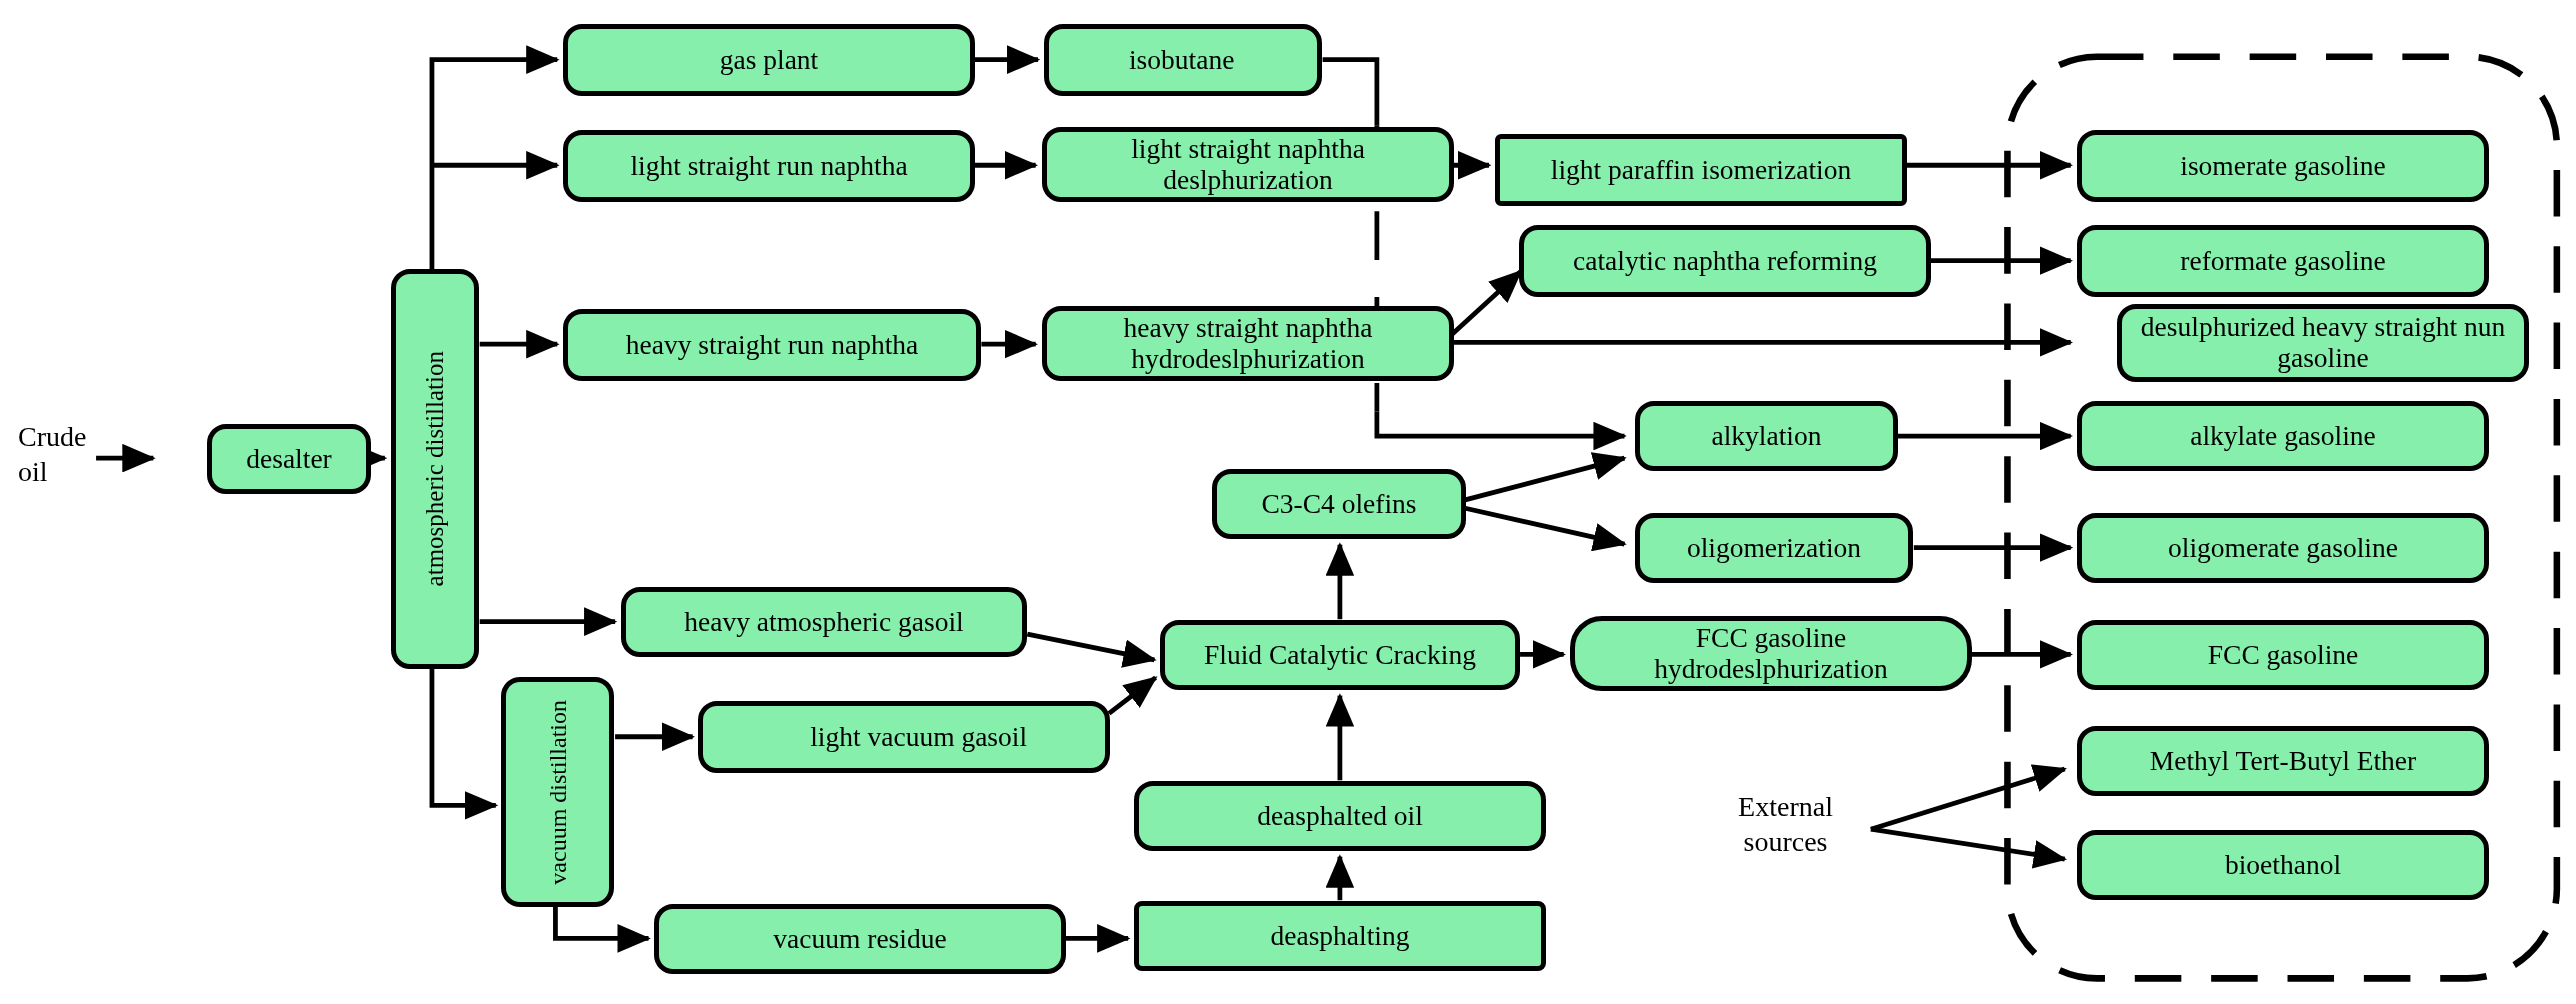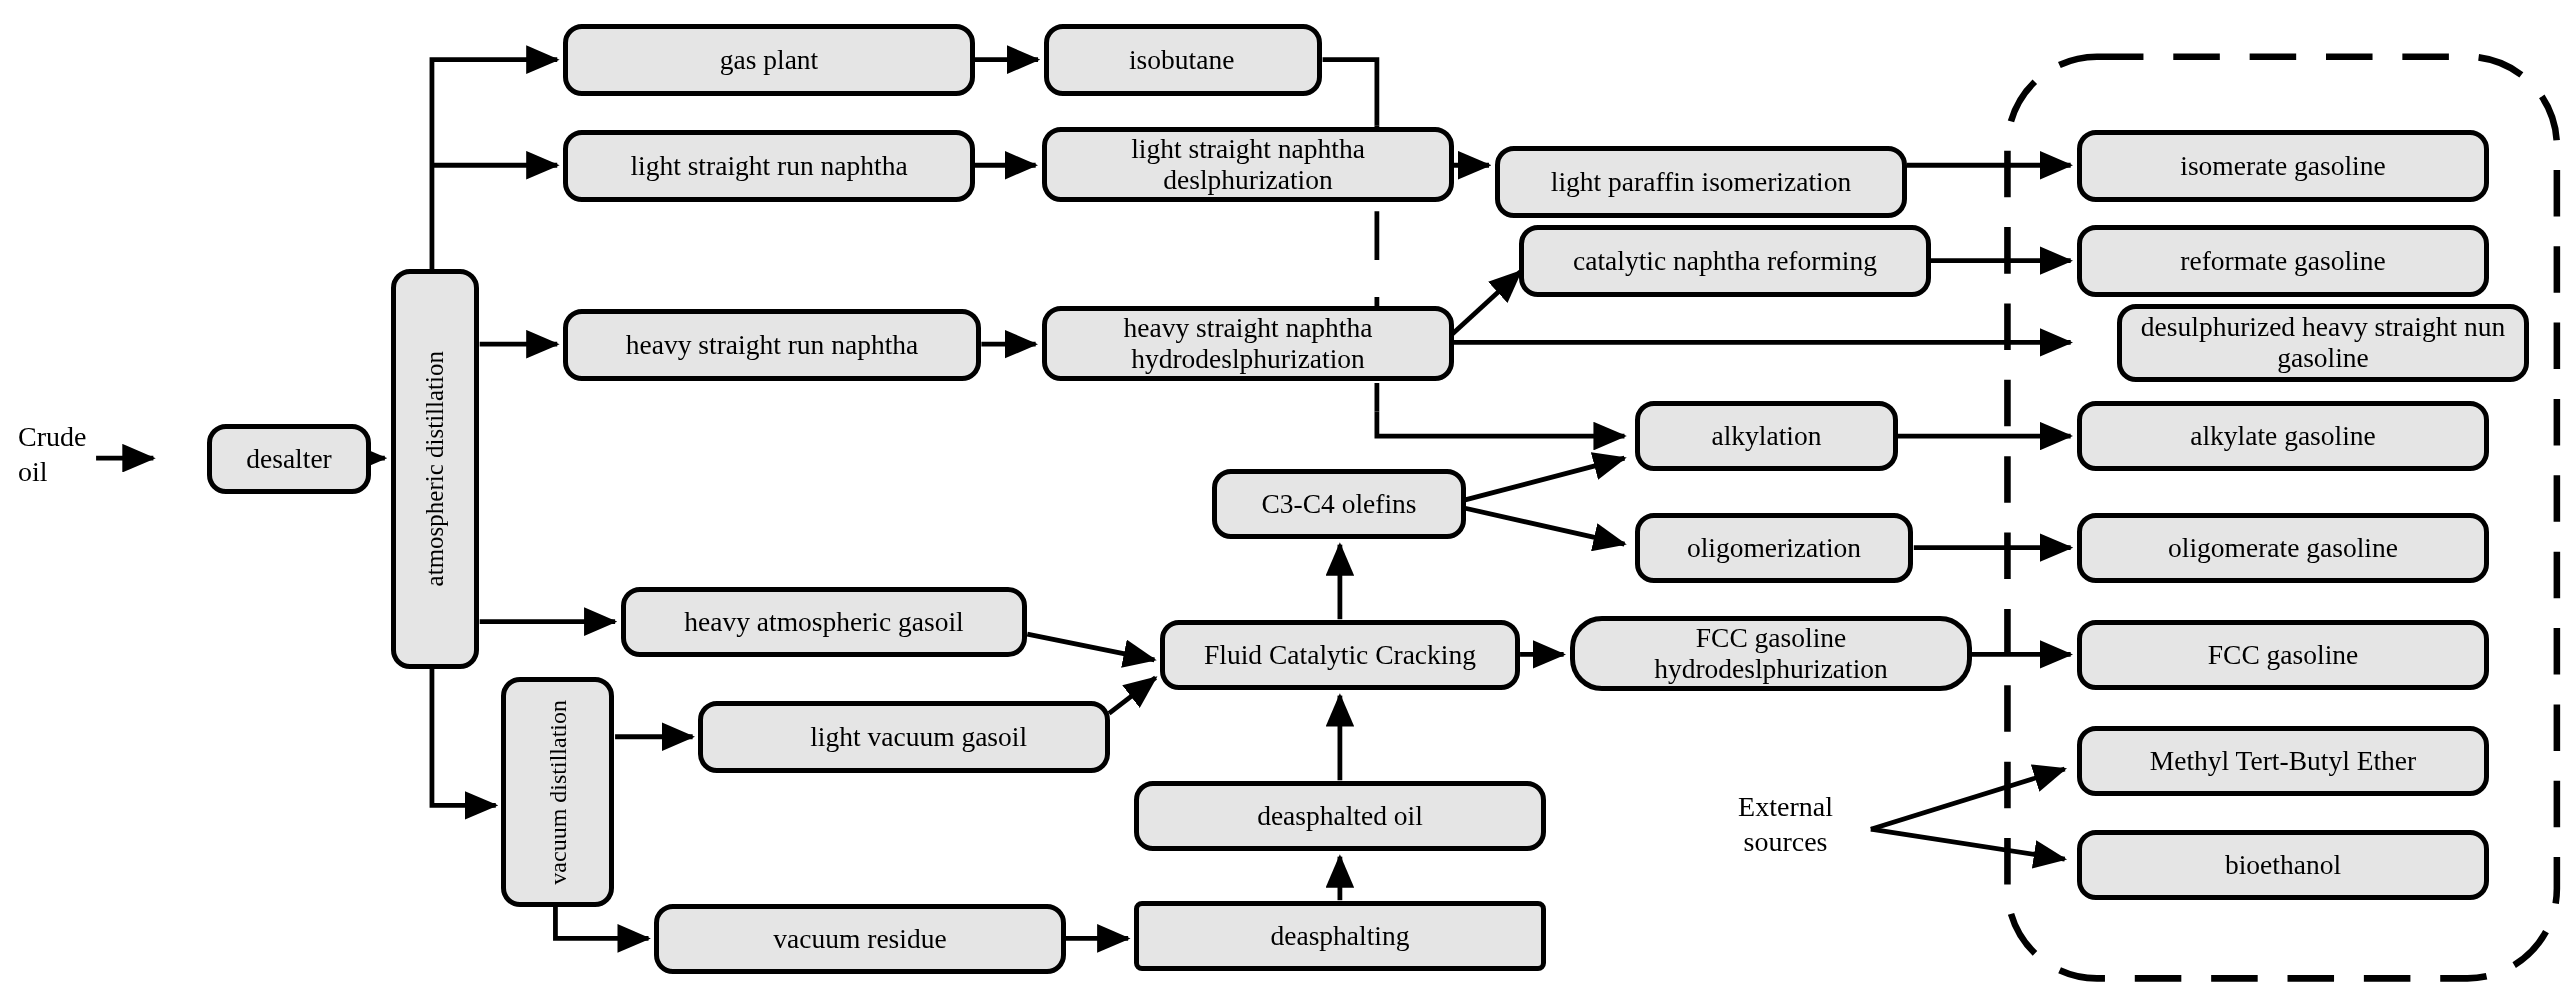--- a/index.html
+++ b/index.html
@@ -1,20 +1,20 @@
 <!DOCTYPE html>
 <html style="font-size:9.5px"><head>
 <meta charset="utf-8">
 <style>
   html,body{margin:0;padding:0;background:#ffffff;}
   #canvas{position:relative;width:2576px;height:1004px;background:#ffffff;overflow:hidden;
           font-family:"Liberation Serif","DejaVu Serif",serif;color:#000;}
   #edges{position:absolute;left:0;top:0;z-index:1;}
   .node{position:absolute;z-index:2;box-sizing:border-box;border:5.4px solid #000;border-radius:19px;
-        background:#e5e5e5;display:flex;align-items:center;justify-content:center;text-align:center;
+        background:#86efac;display:flex;align-items:center;justify-content:center;text-align:center;
         font-size:27.5px;line-height:1.12;padding:2.4px 10.7px;}
   .node.vert span{writing-mode:vertical-rl;transform:rotate(180deg);line-height:1.25;}
   .floating-label{position:absolute;z-index:2;font-size:28px;line-height:1.25;}
   .center{text-align:center;}
 </style>
 </head>
 <body>
 
 <div id="canvas">
 
@@ -116,21 +116,21 @@
     </div>
 
   <div class="node" style="left:563px;top:130px;width:412px;height:72px;">
     <span>light straight run naphtha</span>
     </div>
 
   <div class="node" style="left:1042px;top:127px;width:412px;height:75px;">
     <span>light straight naphtha deslphurization</span>
     </div>
 
-  <div class="node" style="left:1495px;top:146px;width:412px;height:72px;">
+  <div class="node" style="left:1495px;top:134px;width:412px;height:72px;border-radius:6px;">
     <span>light paraffin isomerization</span>
     </div>
 
   <div class="node" style="left:2077px;top:130px;width:412px;height:72px;">
     <span>isomerate gasoline</span>
     </div>
 
   <div class="node" style="left:1519px;top:225px;width:412px;height:72px;">
     <span>catalytic naphtha reforming</span>
     </div>

